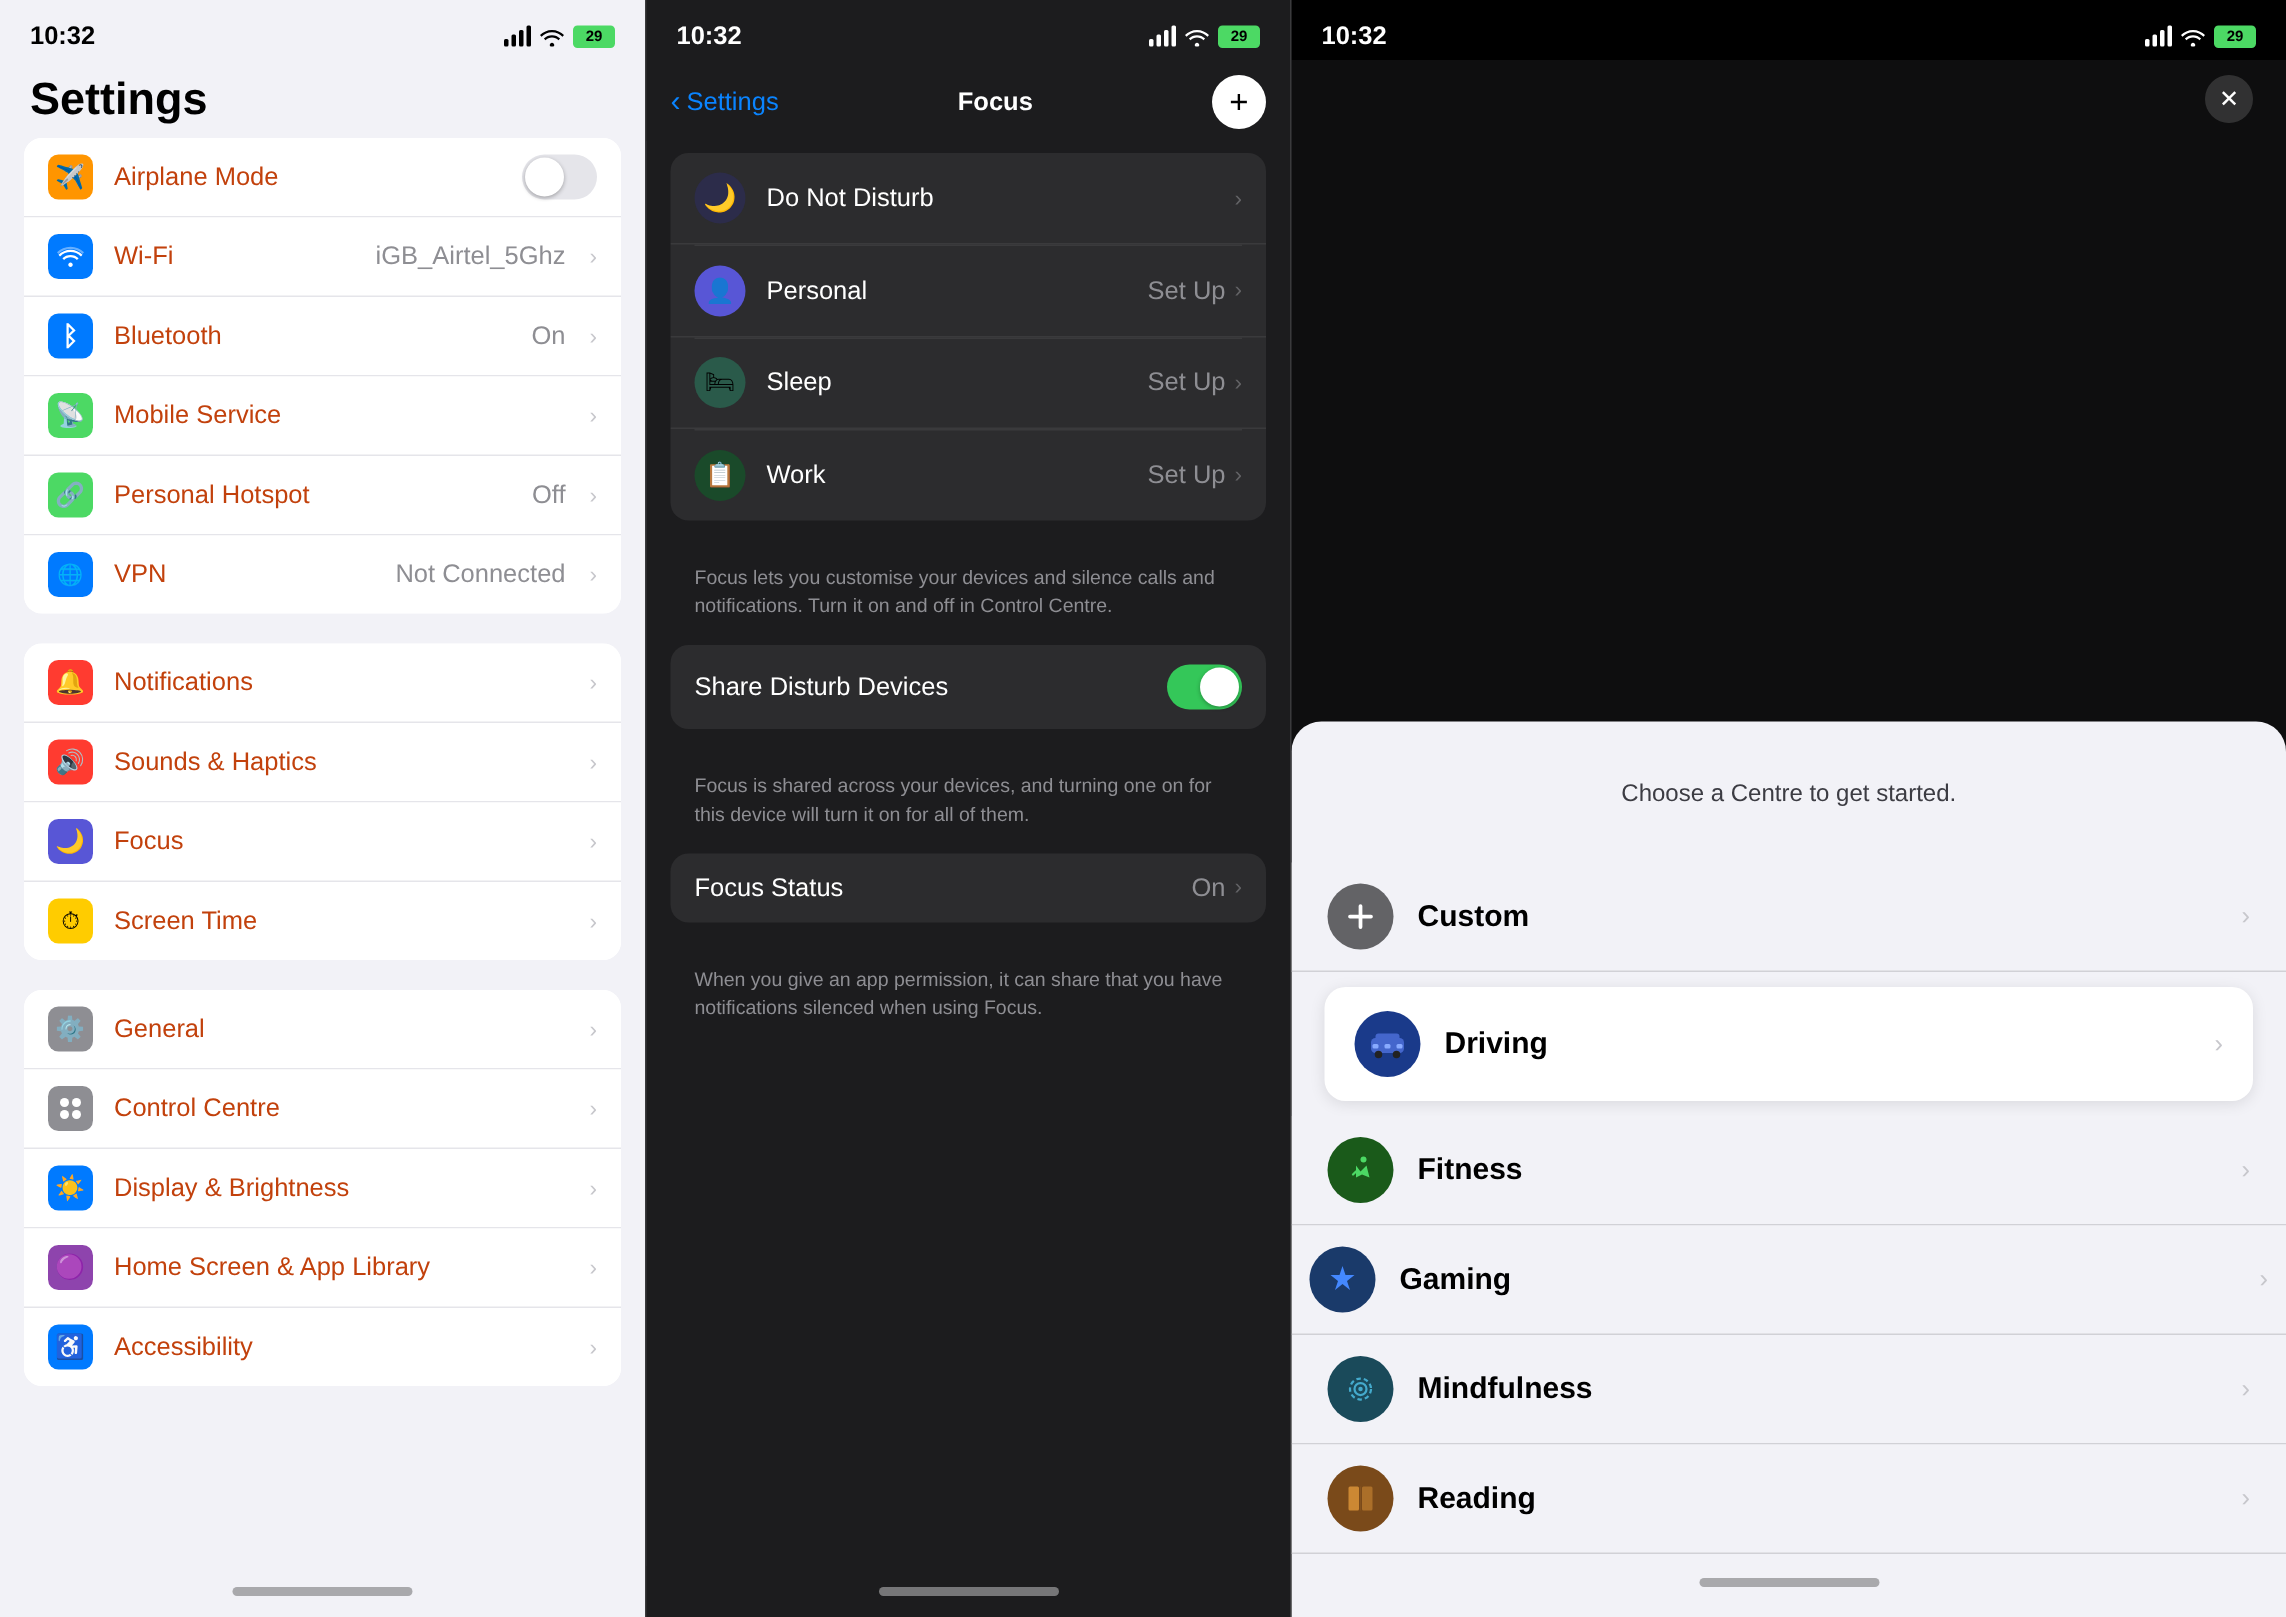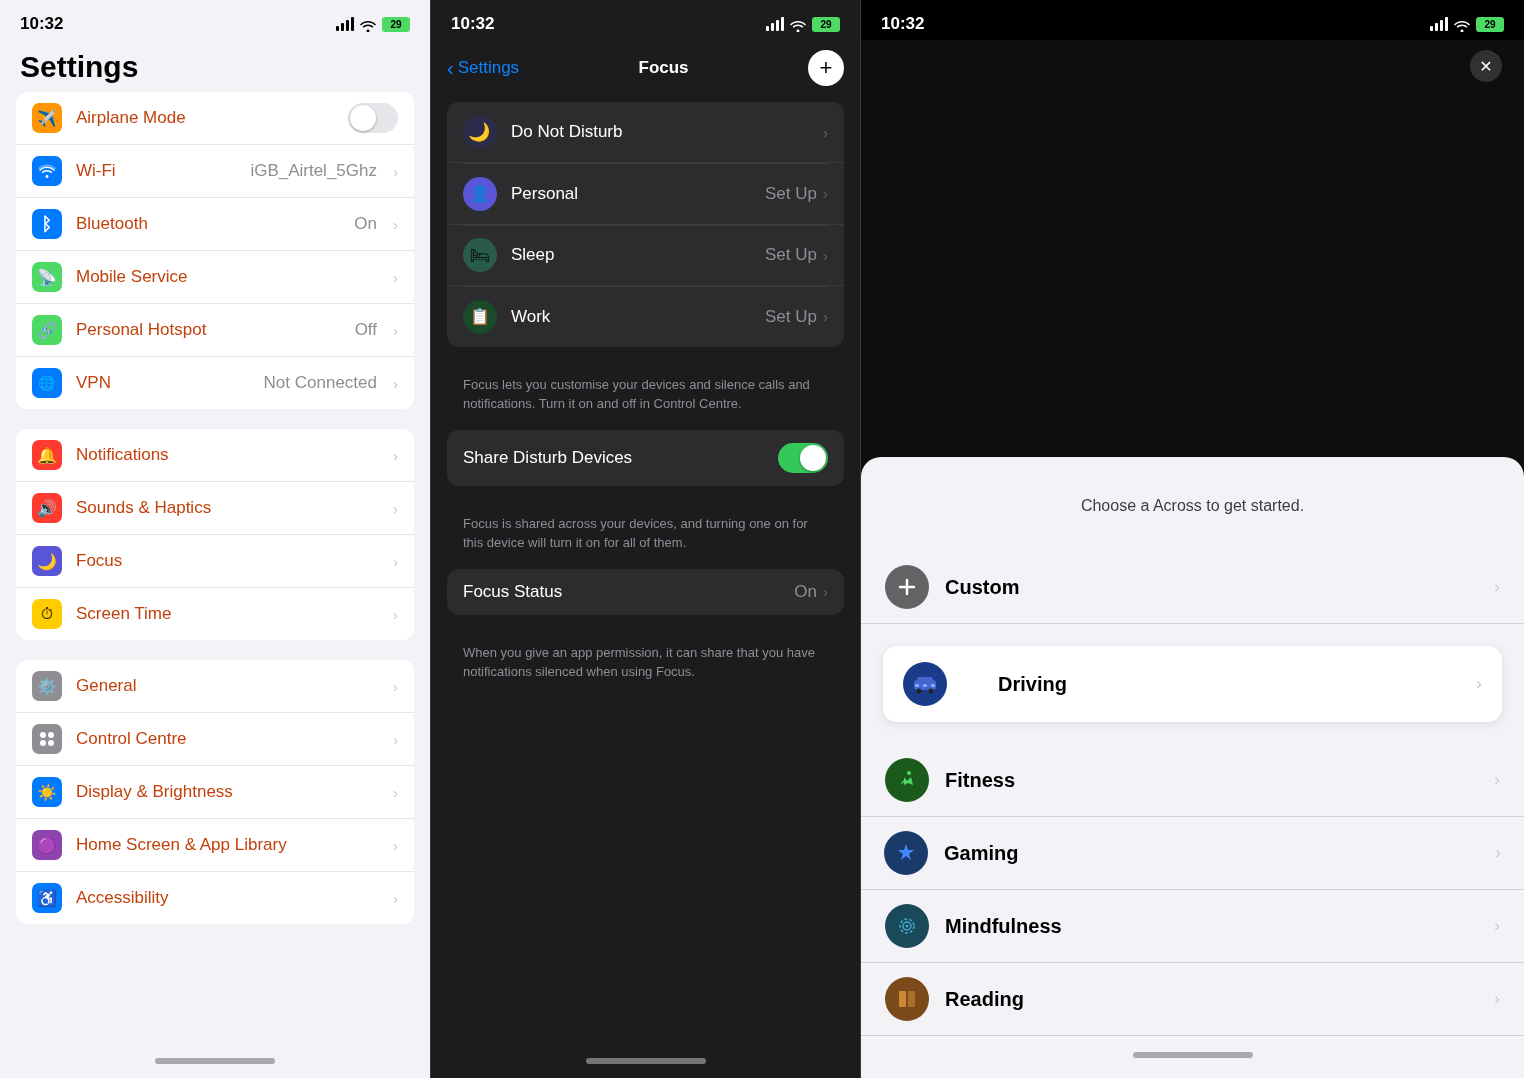--- a/index.html
+++ b/index.html
@@ -328,24 +328,23 @@
       align-items: center;
       padding: 14px 20px;
       border-bottom: 0.5px solid #d1d1d6;
       cursor: pointer;
       background: #f2f2f7;
     }
     .focus-option.selected-option {
       background: #fff;
       border-radius: 14px;
       border-bottom: none;
-      margin: 16px 10px;
+      margin: 4px 10px;
       box-shadow: 0 2px 10px rgba(0,0,0,0.1);
       padding: 16px 20px;
-      gap: 35px;
     }
 
     .option-icon {
       width: 44px;
       height: 44px;
       border-radius: 50%;
       display: flex;
       align-items: center;
       justify-content: center;
       margin-right: 16px;
@@ -677,21 +676,21 @@
 
   <div style="flex:1;background:rgba(0,0,0,0.5);position:relative;display:flex;flex-direction:column;">
 
     <div class="close-btn" style="position:absolute;right:22px;top:10px;z-index:10;">
       <span>✕</span>
     </div>
 
     <div style="position:absolute;bottom:0;left:0;right:0;background:#f2f2f7;border-radius:20px 20px 0 0;overflow:hidden;">
 
       <div style="padding:30px 40px 12px;text-align:center;">
-        <p class="modal-subtitle">Choose a Across to get started.</p>
+        <p class="modal-subtitle">Choose a Centre to get started.</p>
       </div>
 
       <div class="focus-option-list">
 
         <div class="focus-option" style="padding:14px 24px;border-bottom:0.5px solid #d1d1d6;">
           <div class="option-icon custom-option-icon" style="background:#636366;">
             <svg width="22" height="22" viewBox="0 0 22 22" fill="white">
               <path d="M11 4v14M4 11h14" stroke="white" stroke-width="2.5" stroke-linecap="round"></path>
             </svg>
           </div>
@@ -722,21 +721,21 @@
             <svg width="22" height="22" viewBox="0 0 22 22" fill="none">
               <circle cx="13" cy="4" r="2" fill="#4cd964"></circle>
               <path d="M8 8l3 4 4-4 2 8-5-2-4 2z" fill="#4cd964"></path>
               <path d="M6 14l2-2" stroke="#4cd964" stroke-width="1.5" stroke-linecap="round"></path>
             </svg>
           </div>
           <span class="option-label">Fitness</span>
           <span class="option-chevron">›</span>
         </div>
 
-        <div class="focus-option" style="padding:14px 23px;border-bottom:0.5px solid #d1d1d6;">
+        <div class="focus-option" style="padding:14px 12px;border-bottom:0.5px solid #d1d1d6;">
           <div class="option-icon gaming-option-icon" style="background:#1a3a6a;">
             <svg width="22" height="22" viewBox="0 0 22 22" fill="none">
               <path d="M11 2 L13 8 L19 8 L14 12 L16 18 L11 14 L6 18 L8 12 L3 8 L9 8 Z" fill="#4488ff"></path>
             </svg>
           </div>
           <span class="option-label">Gaming</span>
           <span class="option-chevron">›</span>
         </div>
 
         <div class="focus-option" style="padding:14px 24px;border-bottom:0.5px solid #d1d1d6;">

